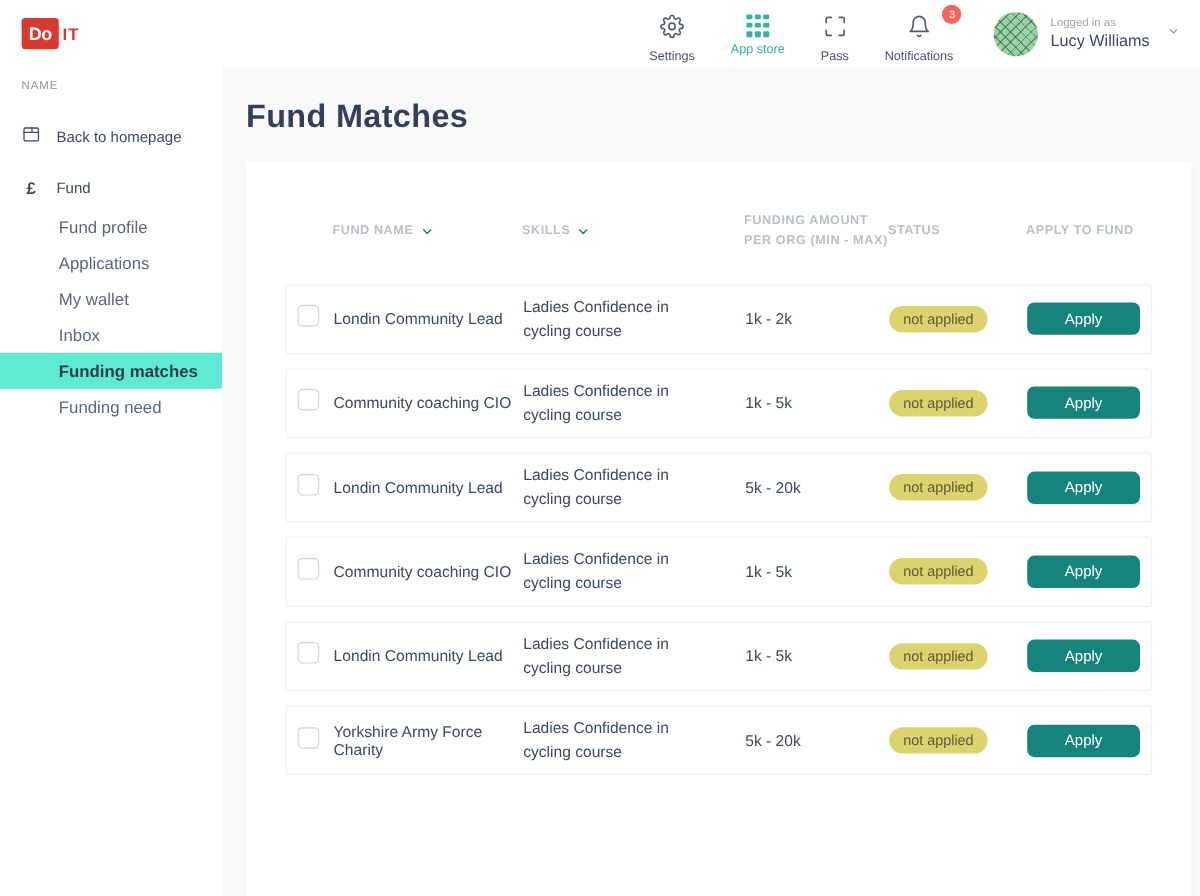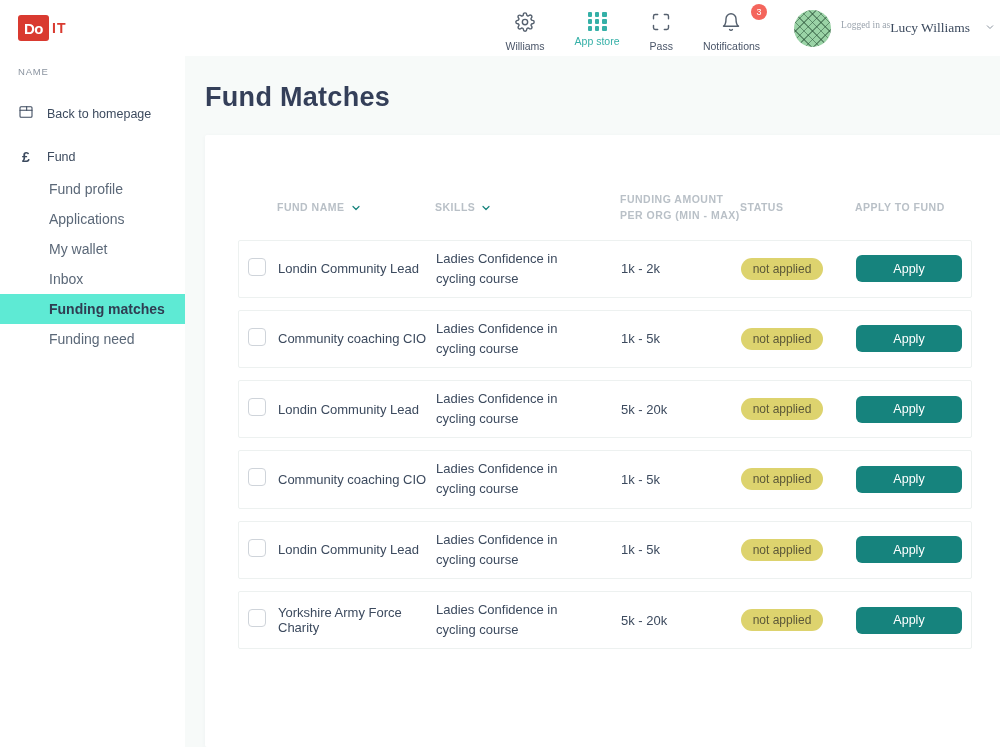--- a/index.html
+++ b/index.html
@@ -19,51 +19,51 @@
   .action svg { width:20px; height:20px; stroke:#55606e; fill:none; stroke-width:1.7; stroke-linecap:round; stroke-linejoin:round; }
   .action-label { font-size:10.5px; color:#4a5568; }
   .action.teal .action-label { color:#35b0a7; }
   .appgrid { width:19px; height:19px; display:grid; grid-template-columns:repeat(3,1fr); gap:2.5px; }
   .appgrid span { background:#35b0a7; border-radius:1px; }
   .notif-badge { position:absolute; top:0px; right:-7px; min-width:16px; height:16px; border-radius:8px; background:#f4655c; color:#fff; font-size:9px; display:flex; align-items:center; justify-content:center; padding:0 4px; }
   .user { display:flex; align-items:center; gap:10px; cursor:pointer; }
   .avatar { width:37px; height:37px; border-radius:50%; background:#9ad3a6;
     background-image:repeating-linear-gradient(45deg, rgba(38,78,52,.5) 0 1px, transparent 1px 6px),
                      repeating-linear-gradient(-45deg, rgba(38,78,52,.5) 0 1px, transparent 1px 6px); }
-  .user-text { display:flex; line-height:1.25;font-family:Liberation Serif, serif; }
+  .user-text { display:flex; flex-direction:column; line-height:1.25; }
   .logged-as { font-size:9.5px; color:#9aa3ad; }
   .user-name { font-size:13.5px; color:#3c4a5e; }
   .user-chevron svg { width:12px; height:12px; stroke:#8b94a0; fill:none; stroke-width:2; margin-left:4px; }
 
   
   .sidebar { background:#ffffff; padding-top:10px; }
   .menu-label { font-size:9.5px; letter-spacing:0.8px; color:#8b94a0; padding:0 0 0 18px; margin-bottom:18px; }
   .nav-item { display:flex; align-items:center; gap:13px; padding:9px 10px 9px 18px; font-size:12.5px; color:#3c4a5e; cursor:pointer; }
   .nav-item svg { width:16px; height:16px; stroke:#3c4a5e; fill:none; stroke-width:1.6; stroke-linecap:round; }
   .nav-item .pound { font-size:14px; font-weight:bold; width:16px; text-align:center; }
   .nav-item.section { margin-top:8px; }
   .sub-item { padding:7px 10px 7px 49px; font-size:14px; color:#5b6878; cursor:pointer; }
   .sub-item.active { background:#5eead4; color:#2f3d52; font-weight:bold; }
 
   
   .main { padding:26px 15px 7px 20px; }
   .page-title { font-size:27px; font-weight:bold; color:#343f59; letter-spacing:0.3px; }
   .card { margin-top:22px; background:#fff; min-height:612px; border-radius:2px; box-shadow:0 1px 4px rgba(60,74,94,0.05); padding:42px 33px 20px 33px; }
 
   .grid-cols { display:grid; grid-template-columns:30px 158px 185px 120px 115px 1fr; align-items:center; }
-  .thead { padding:0 9px 16px 9px;margin-top:15px; }
+  .thead { padding:0 9px 28px 9px; }
   .th { font-size:10.5px; font-weight:bold; letter-spacing:0.5px; color:#b9c0c7; display:flex; align-items:center; gap:5px; line-height:1.5; }
   .th.sortable { cursor:pointer; }
   .th svg { width:12px; height:12px; stroke:#16837d; fill:none; stroke-width:2.4; stroke-linecap:round; stroke-linejoin:round; }
   .row { border:1px solid #edf1f0; border-radius:2px; margin-bottom:12px; padding:8px 9px; min-height:52px; }
   .cell { font-size:13px; color:#3c4a5e; }
   .cell.skill { padding-right:22px; line-height:1.55; }
   .checkbox { appearance:none; -webkit-appearance:none; width:18px; height:18px; border:1.5px solid #cfd4da; border-radius:4px; background:#fff; cursor:pointer; margin:0; }
   .badge { display:inline-block; background:#ddd36e; color:#5c5839; font-size:12px; padding:4px 0; width:82px; text-align:center; border-radius:12px; }
-  .apply-btn { width:106px; padding:6.5px 0; background:#16837d; border:none; border-radius:6px; color:#fff; font-size:12.5px; font-family:"Liberation Sans",sans-serif; cursor:pointer; }
+  .apply-btn { width:94px; padding:6.5px 0; background:#16837d; border:none; border-radius:6px; color:#fff; font-size:12.5px; font-family:"Liberation Sans",sans-serif; cursor:pointer; }
 </style>
 </head>
 <body>
 
 <div class="app">
 
   <div class="topbar">
     <div class="logo">
       <span class="logo-box">Do</span>
       <span class="logo-it">IT</span>
@@ -71,21 +71,21 @@
     <div class="topbar-spacer"></div>
     <div class="actions">
 
       <div class="action">
         <span>
           <svg viewBox="0 0 24 24">
               <circle cx="12" cy="12" r="3.2"></circle>
               <path d="M19.4 15a1.65 1.65 0 0 0 .33 1.82l.06.06a2 2 0 0 1 0 2.83 2 2 0 0 1-2.83 0l-.06-.06a1.65 1.65 0 0 0-1.82-.33 1.65 1.65 0 0 0-1 1.51V21a2 2 0 0 1-2 2 2 2 0 0 1-2-2v-.09A1.65 1.65 0 0 0 9 19.4a1.65 1.65 0 0 0-1.82.33l-.06.06a2 2 0 0 1-2.83 0 2 2 0 0 1 0-2.83l.06-.06a1.65 1.65 0 0 0 .33-1.82 1.65 1.65 0 0 0-1.51-1H3a2 2 0 0 1-2-2 2 2 0 0 1 2-2h.09A1.65 1.65 0 0 0 4.6 9a1.65 1.65 0 0 0-.33-1.82l-.06-.06a2 2 0 0 1 0-2.83 2 2 0 0 1 2.83 0l.06.06a1.65 1.65 0 0 0 1.82.33H9a1.65 1.65 0 0 0 1-1.51V3a2 2 0 0 1 2-2 2 2 0 0 1 2 2v.09a1.65 1.65 0 0 0 1 1.51 1.65 1.65 0 0 0 1.82-.33l.06-.06a2 2 0 0 1 2.83 0 2 2 0 0 1 0 2.83l-.06.06a1.65 1.65 0 0 0-.33 1.82V9a1.65 1.65 0 0 0 1.51 1H21a2 2 0 0 1 2 2 2 2 0 0 1-2 2h-.09a1.65 1.65 0 0 0-1.51 1z"></path>
             </svg>
         </span>
-        <span class="action-label">Williams</span>
+        <span class="action-label">Settings</span>
       </div>
 
       <div class="action teal">
         <span class="appgrid">
           <span></span>
             <span></span>
             <span></span>
             <span></span>
             <span></span>
             <span></span>

